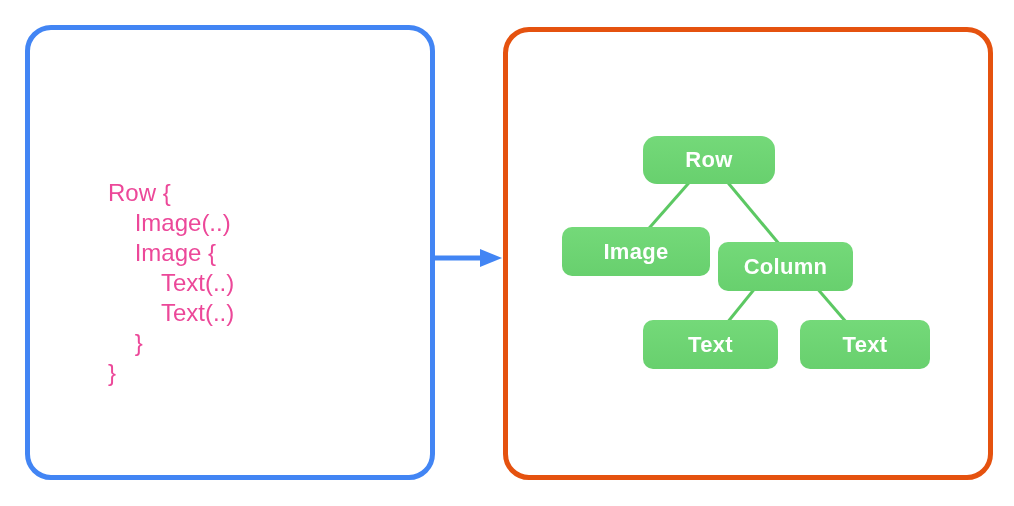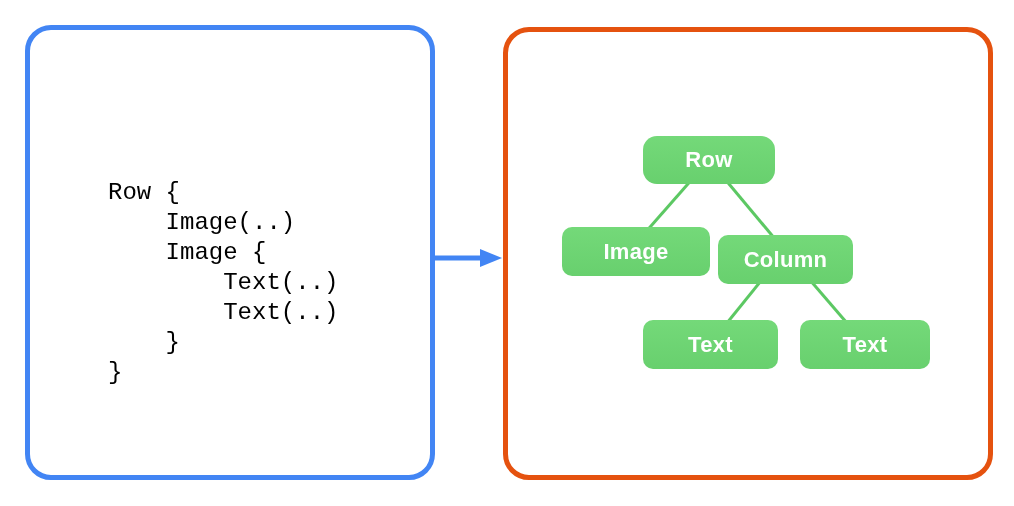--- a/index.html
+++ b/index.html
@@ -25,24 +25,24 @@
     box-sizing: border-box;
     border: 5px solid var(--blue, #4285F4);
     border-radius: 26px;
     background: #ffffff;
   }
   .code {
     position: absolute;
     left: 78px;
     top: 148px;
     margin: 0;
-    font-family: Liberation Mono, monospace;
+    font-family: Liberation Sans, sans-serif;
     font-size: 24px;
     line-height: 30px;
-    color: #000000;
+    color: #ec4899;
   }
   .code .code-line { white-space: pre; }
   
   .arrow {
     position: absolute;
     left: 434px;
     top: 247px;
     width: 70px;
     height: 22px;
   }
@@ -75,21 +75,21 @@
     background: linear-gradient(180deg, var(--node-green, #74D979) 0%, #68d06e 100%);
     border-radius: 10px;
     color: #ffffff;
     font-size: 22px;
     font-weight: 600;
     letter-spacing: 0.3px;
     z-index: 2;
   }
   .node-row    { left: 643px; top: 136px; width: 132px; height: 48px; border-radius: 14px; }
   .node-image  { left: 562px; top: 227px; width: 148px; height: 49px; }
-  .node-column { left: 718px; top: 235px; width: 135px; height: 49px; }
+  .node-column { left: 718px; top: 242px; width: 135px; height: 49px; }
   .node-text1  { left: 643px; top: 320px; width: 135px; height: 49px; }
   .node-text2  { left: 800px; top: 320px; width: 130px; height: 49px; }
 </style>
 </head>
 <body>
 
 <div class="stage">
 
   <div class="code-box">
     <pre class="code"><div class="code-line">Row {</div><div class="code-line">    Image(..)</div><div class="code-line">    Image {</div><div class="code-line">        Text(..)</div><div class="code-line">        Text(..)</div><div class="code-line">    }</div><div class="code-line">}</div></pre>

